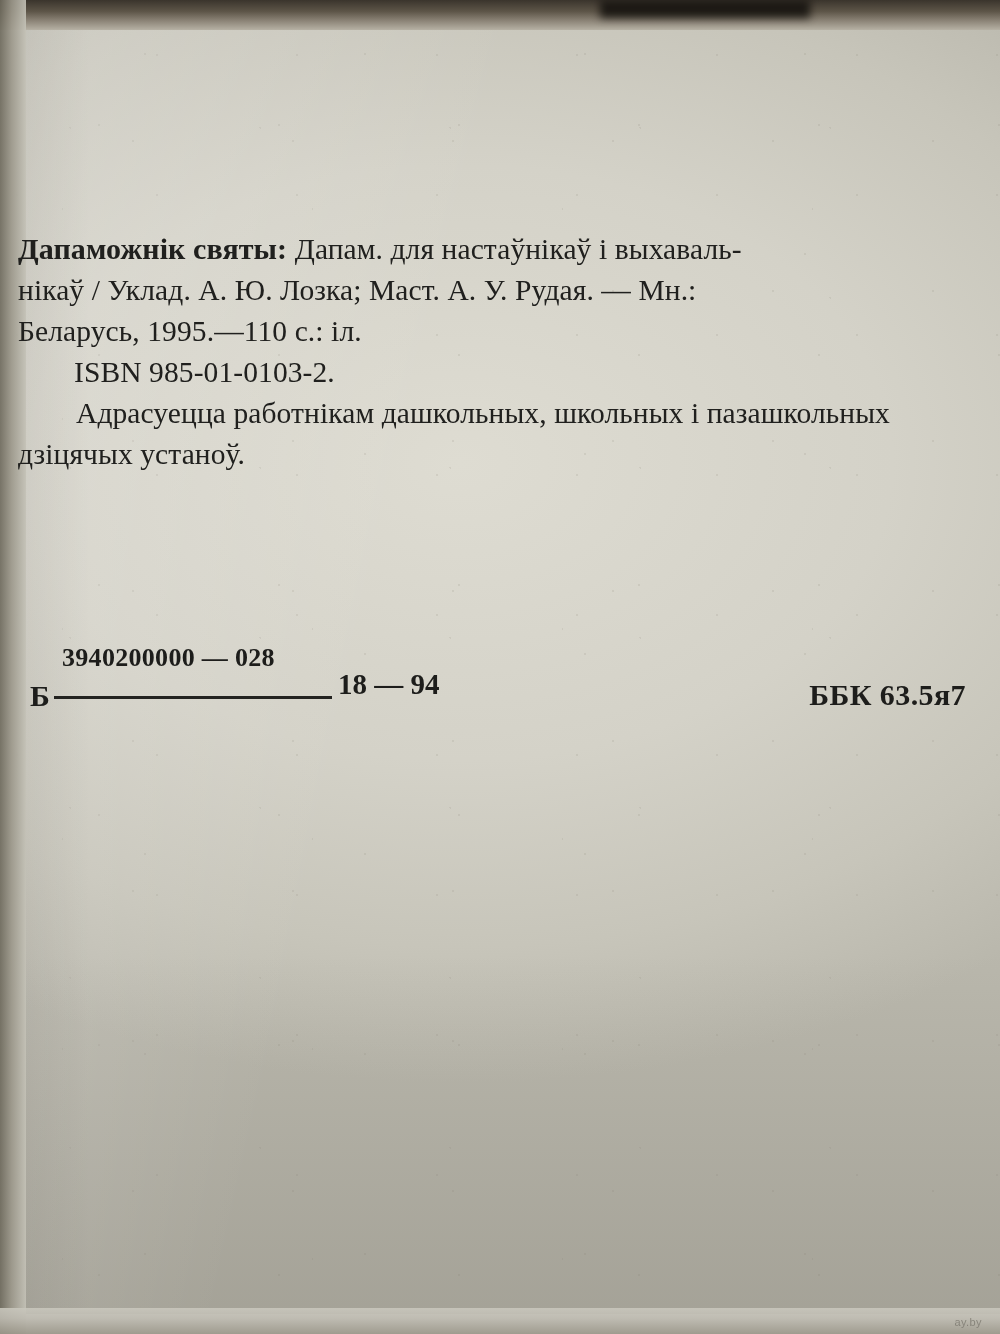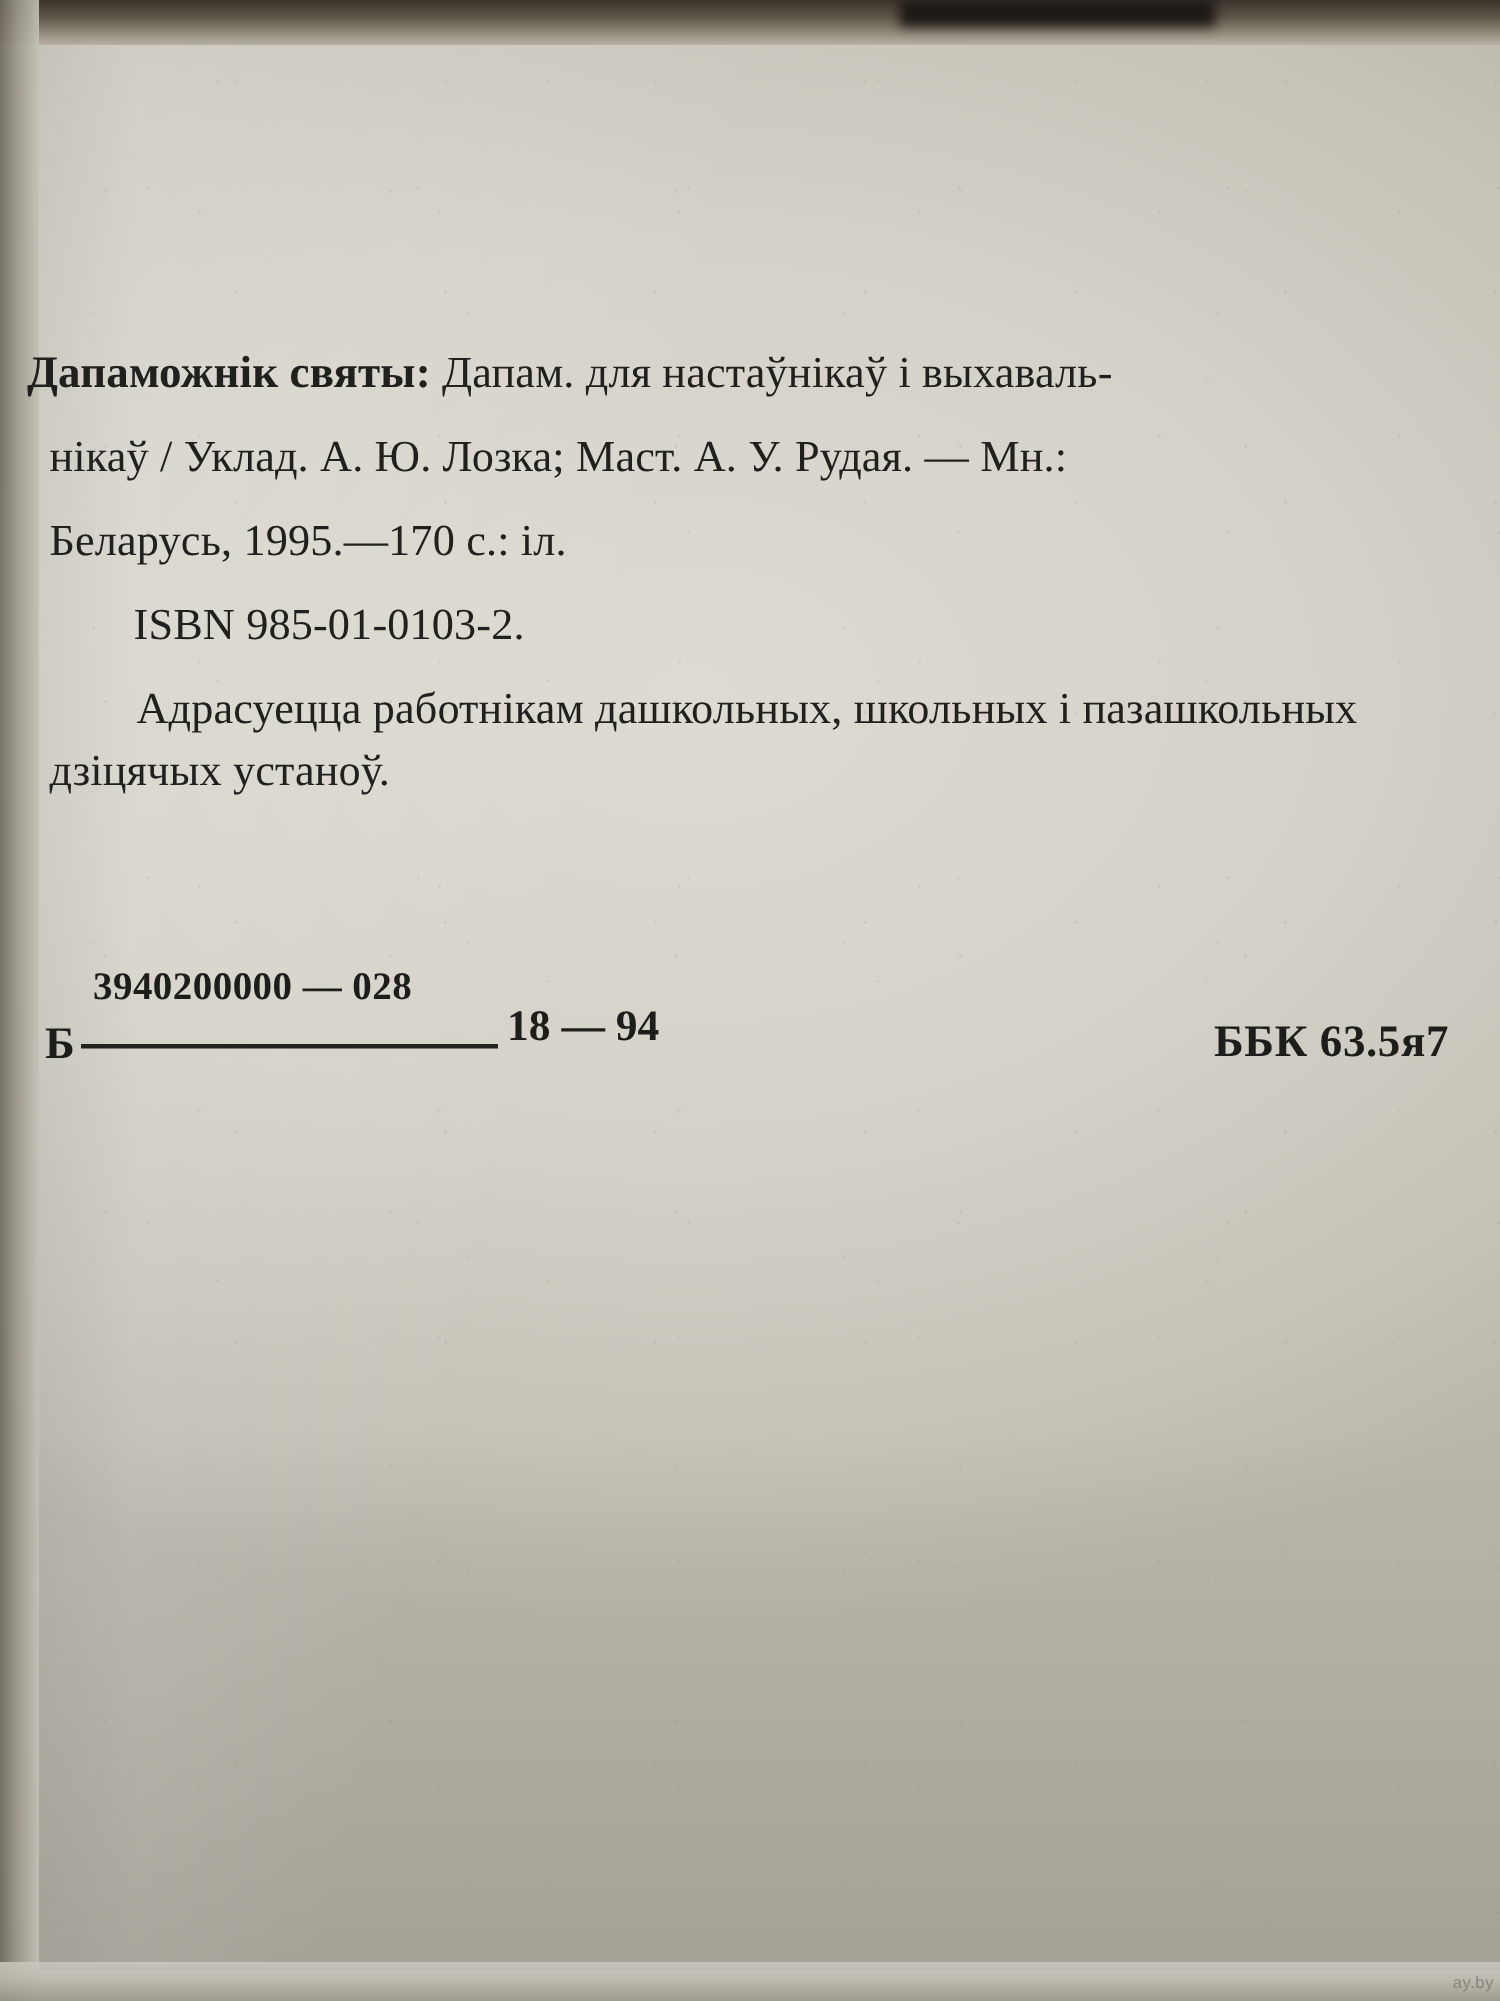--- a/index.html
+++ b/index.html
@@ -86,21 +86,21 @@
     left: 18px;
     top: 228px;
     width: 964px;
     color: #20201e;
   }
 
   .para {
     font-size: 29.5px;
     line-height: 41px;
     letter-spacing: .1px;
-    margin: 15px;
+    margin: 0;
     white-space: pre-wrap;
   }
   .para.indent { text-indent: 58px; }
   .para.indent-sm { text-indent: 56px; font-family: Liberation Serif, serif; }
 
   .title-line { margin: 0; }
   .title-strong {
     font-weight: bold;
     font-size: 30px;
   }
@@ -165,21 +165,21 @@
     position: absolute;
     right: 16px;
     top: 38px;
     font-size: 30px;
     line-height: 34px;
     letter-spacing: .4px;
   }
 
   .watermark {
     position: absolute;
-    right: 4px;
+    right: 18px;
     bottom: 6px;
     font-family: "Liberation Sans", sans-serif;
     font-size: 11px;
     color: rgba(120,118,108,.75);
     letter-spacing: .4px;
   }
 </style>
 </head>
 <body>
 
@@ -194,21 +194,21 @@
   </div>
   <div class="left-edge"></div>
   <div class="bottom-edge"></div>
 
   <div class="text-block">
 
     <p class="para title-line"><span class="title-strong">Дапаможнік святы:</span><span> Дапам. для настаўнікаў і выхаваль-</span></p>
 
     <p class="para">нікаў / Уклад. А. Ю. Лозка; Маст. А. У. Рудая. — Мн.:</p>
 
-    <p class="para">Беларусь, 1995.—170 с.: іл.</p>
+    <p class="para">Беларусь, 1995.—110 с.: іл.</p>
 
     <p class="para indent-sm">ISBN 985-01-0103-2.</p>
 
 
     <p class="para indent">Адрасуецца работнікам дашкольных, школьных і пазашкольных дзіцячых устаноў.</p>
 
   </div>
 
   <div class="index-block">
     <div class="index-row">

